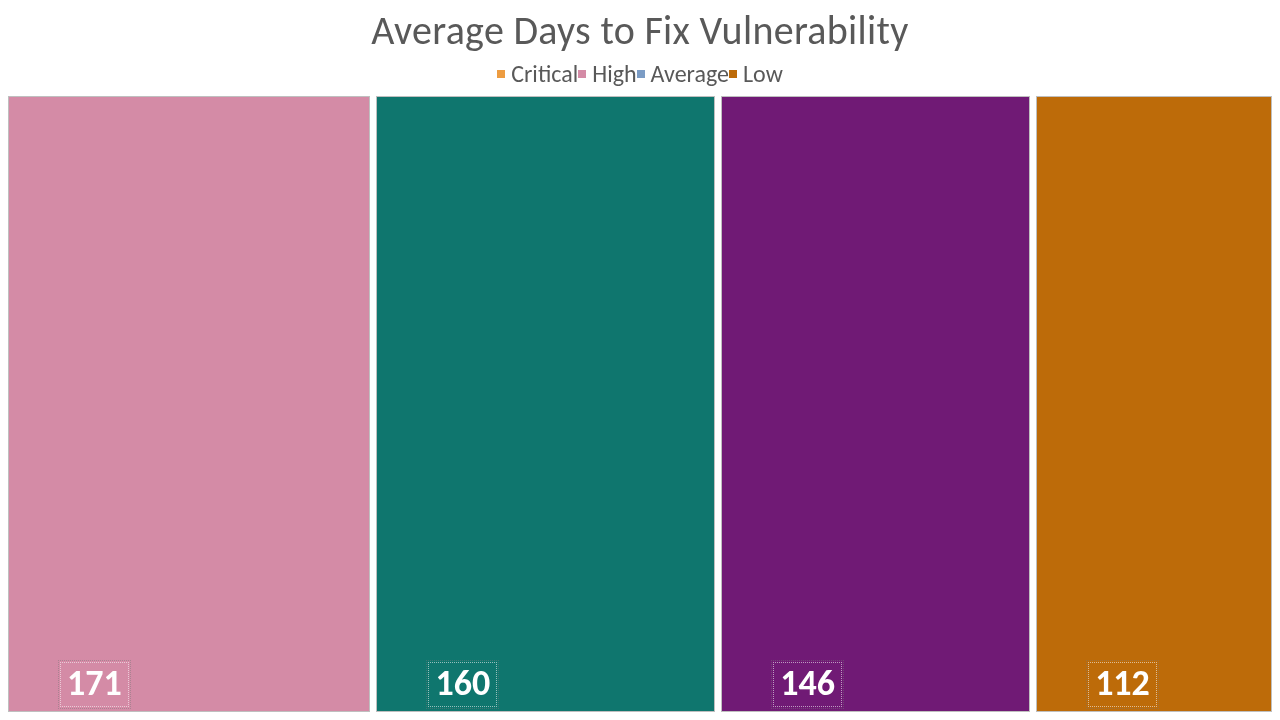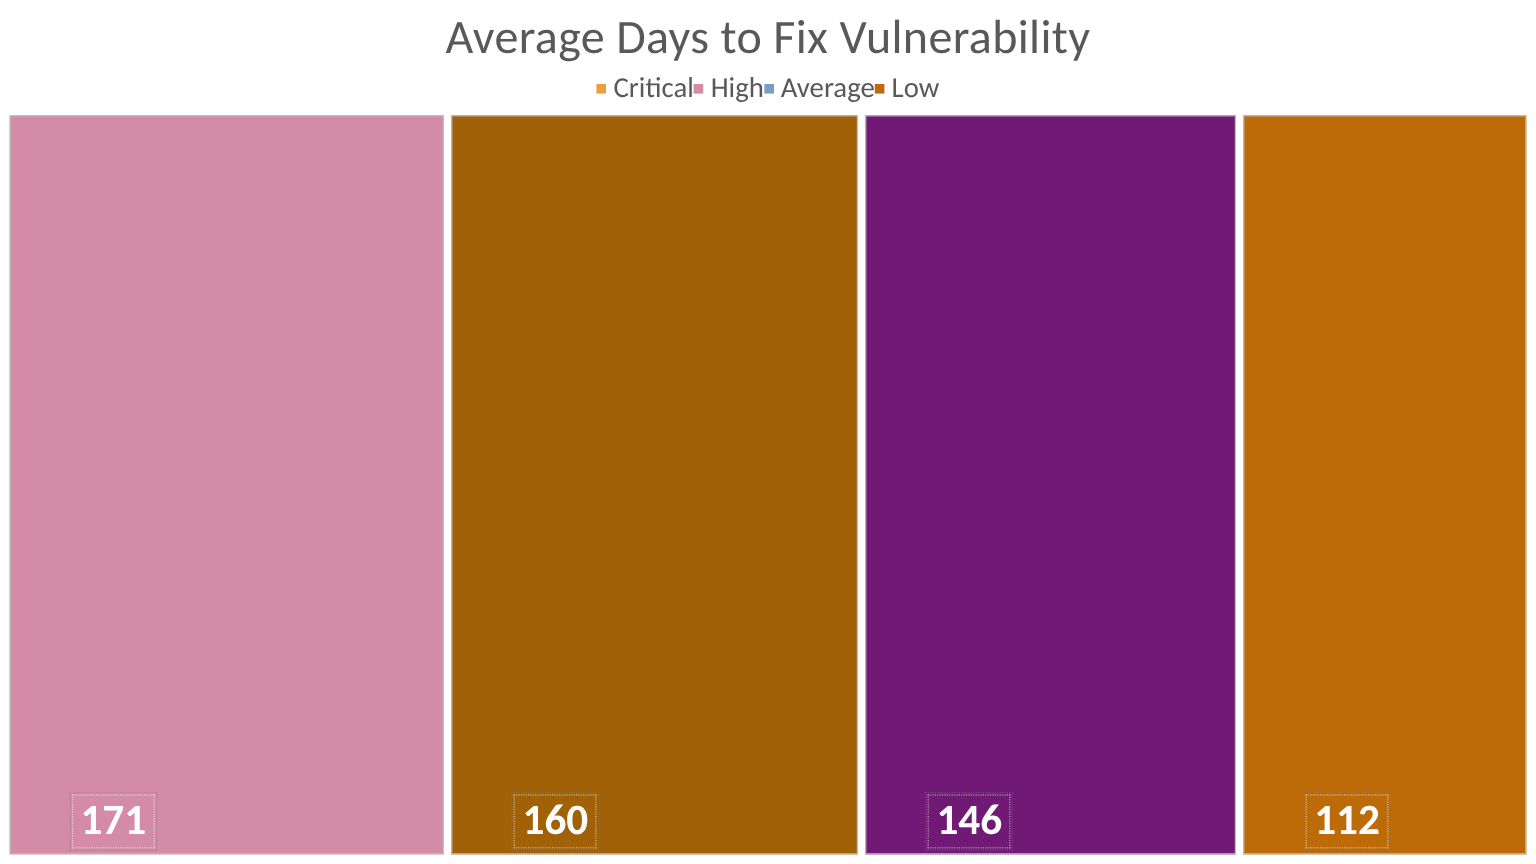--- a/index.html
+++ b/index.html
@@ -92,21 +92,21 @@
     <div class="legend-item">
       <span class="swatch" style="background:#bd6b09;"></span>
       <span>Low</span>
     </div>
   </div>
 
   <div class="plot">
     <div class="tile" style="flex:0 0 calc(29.0323% - 4.5px);background:#d48ba6;">
       <div class="label-box">171</div>
     </div>
-    <div class="tile" style="flex:0 0 calc(27.1647% - 4.5px);background:#a16207;">
+    <div class="tile" style="flex:0 0 calc(27.1647% - 4.5px);background:#0f766e;">
       <div class="label-box">160</div>
     </div>
     <div class="tile" style="flex:0 0 calc(24.7878% - 4.5px);background:#701a75;">
       <div class="label-box">146</div>
     </div>
     <div class="tile" style="flex:0 0 calc(19.0153% - 4.5px);background:#bd6b09;padding-left:32px;">
       <div class="label-box">112</div>
     </div>
   </div>
 </div>

